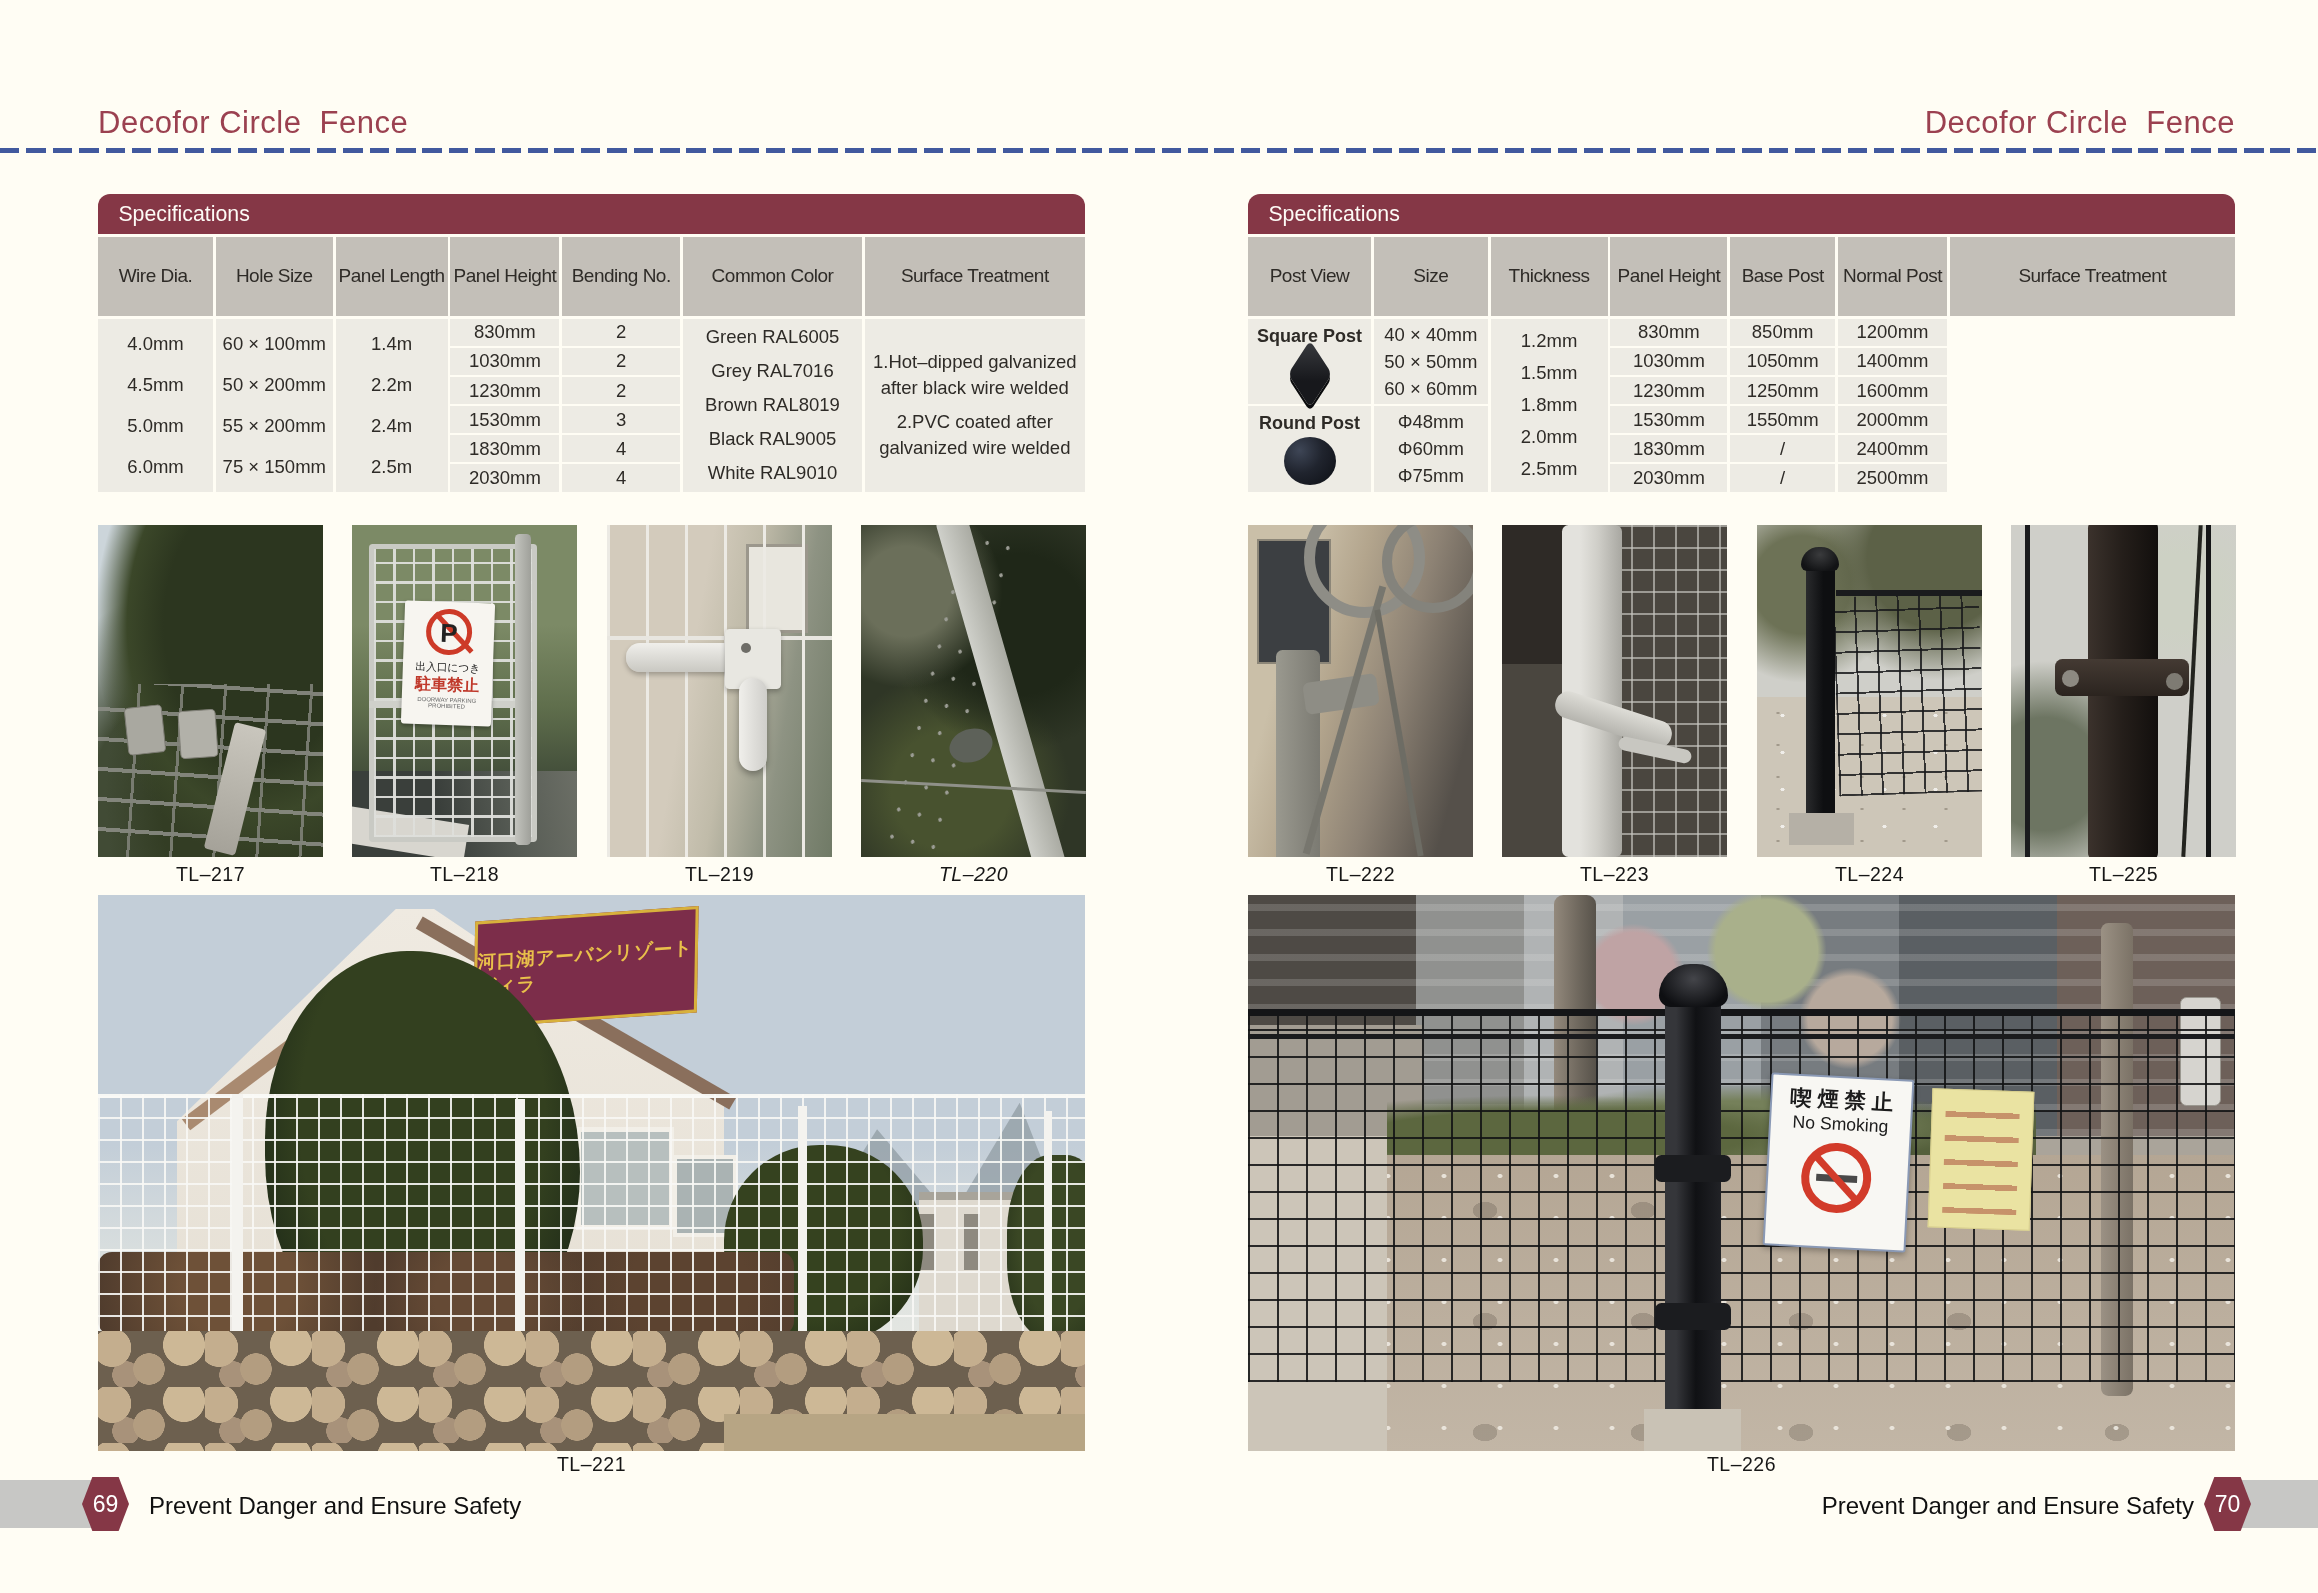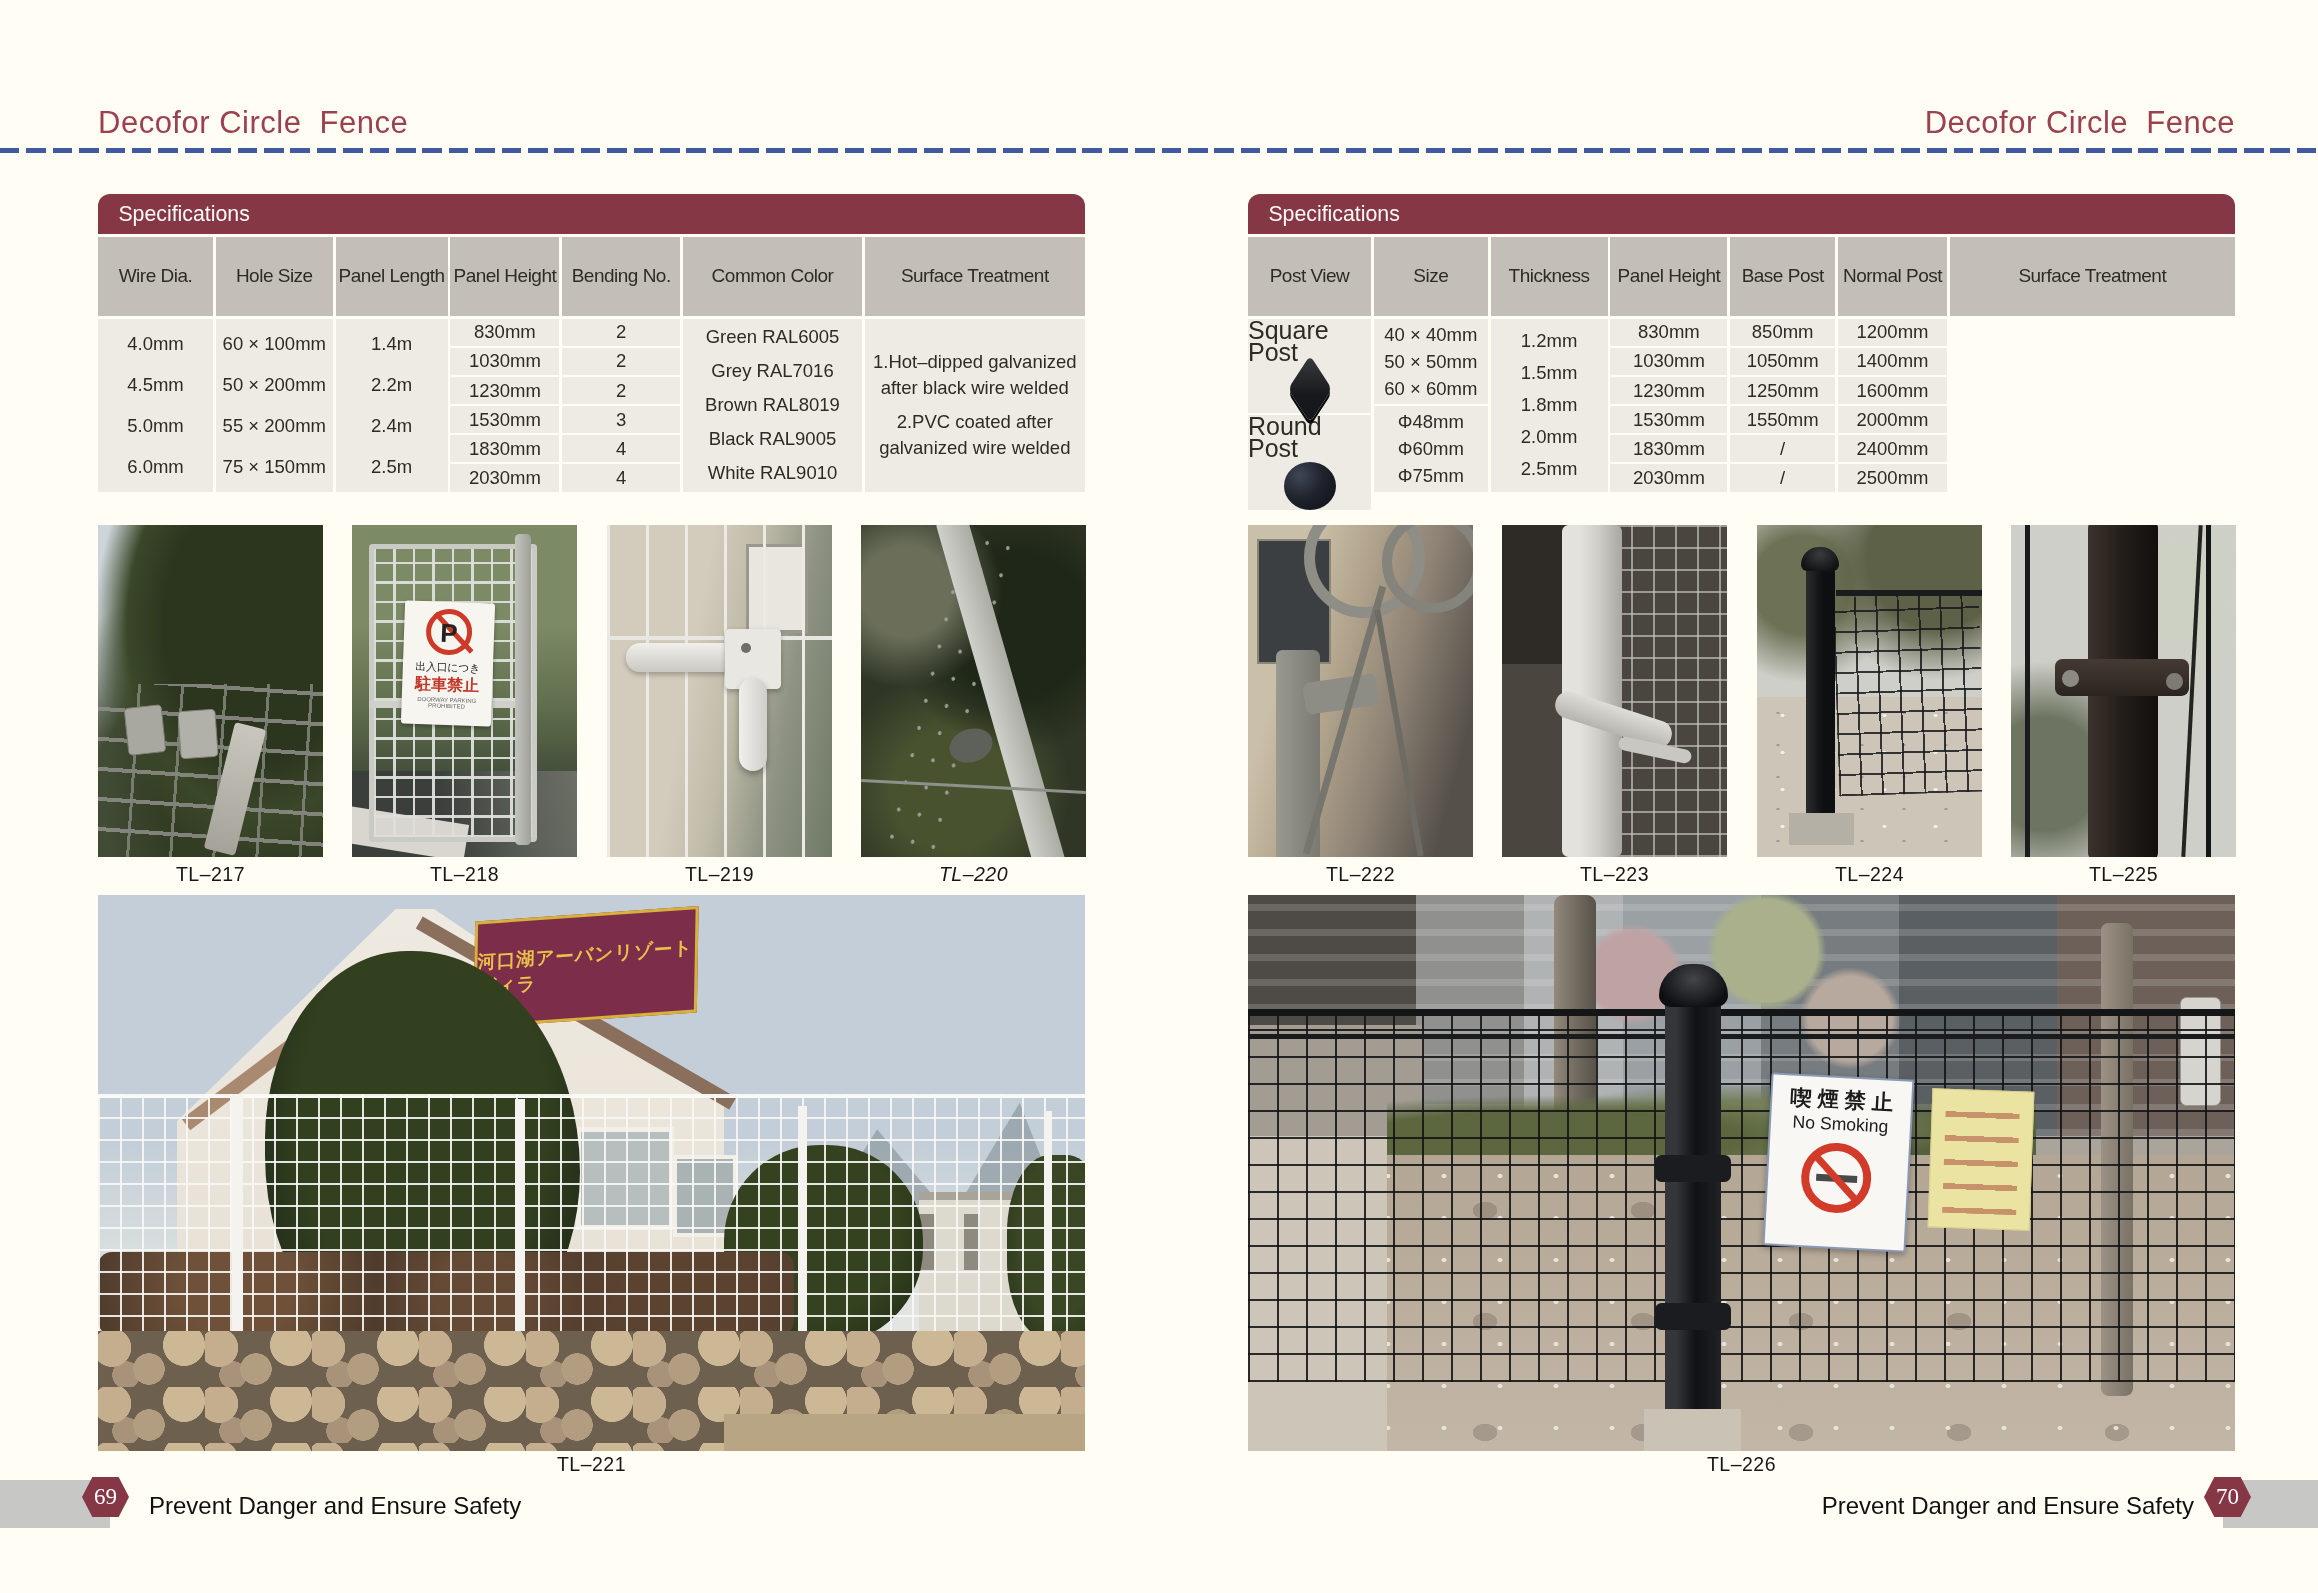--- a/index.html
+++ b/index.html
@@ -26,40 +26,40 @@
   .cell.lh74{line-height:34px;}
   .cell.lh70{line-height:32px;}
   .subcol{background:transparent;height:173px;display:flex;flex-direction:column;gap:1.9px;}
   .subrow{flex:1;background:#edebe4;display:flex;align-items:center;justify-content:center;font-size:18.5px;}
   .splitcol{background:transparent;height:173px;display:flex;flex-direction:column;gap:1.9px;}
   .splitcell{flex:1;background:#edebe4;display:flex;flex-direction:column;align-items:center;
     justify-content:center;font-size:18.5px;line-height:27px;}
   .surf{gap:7.4px;}
   .surf p{margin:0;max-width:210px;line-height:26px;font-size:18.5px;}
   .surf-r p{max-width:261px;}
-  .postlabel{font-size:25px;line-height:22px;margin-bottom:2.8px;}
+  .postlabel{font-size:18px;line-height:22px;margin-bottom:2.8px;font-weight:bold;}
   .square-cap{width:48px;height:48px;background:linear-gradient(135deg,#3a3c40,#17181c 60%);
     border-radius:7.4px;transform:rotate(45deg) skew(12deg,12deg) scale(.82);box-shadow:2.8px 2.8px 0 #0b0c0e;}
   .round-cap{width:51px;height:48px;border-radius:50%;
     background:radial-gradient(circle at 32% 30%,#3d4providing?,#000) ;}
   .round-cap{background:radial-gradient(circle at 30% 28%,#3c4welcome?,#000);}
   
   .round-cap{width:52px;height:48px;border-radius:50%;
     background:radial-gradient(circle at 30% 28%,#3e4656 0%,#20242e 45%,#0c0e13 100%);}
 
   
   .ph{position:absolute;overflow:hidden;background:#cfcfc9;}
   .ph div{position:absolute;}
   .pl{position:absolute;text-align:center;font-size:19.5px;color:#161616;letter-spacing:0.5px;}
 
   
   .fbar{position:absolute;top:1480px;height:48px;background:#c7c7c5;}
-  .hex{position:absolute;top:1477px;width:47px;height:40px;background:#853746;
+  .hex{position:absolute;top:1477px;width:47px;height:54px;background:#853746;
     clip-path:polygon(22% 0,78% 0,100% 50%,78% 100%,22% 100%,0 50%);
-    display:flex;align-items:center;justify-content:center;color:#fff;font-size:23px;font-family:Liberation Serif, serif;}
+    display:flex;align-items:center;justify-content:center;color:#fff;font-size:23px;}
   .slogan{position:absolute;top:1492px;font-size:24px;color:#101010;}
 
   
   .ring{border-radius:50%;box-sizing:border-box;}
 </style>
 </head>
 <body>
 
 <div class="page">
 

